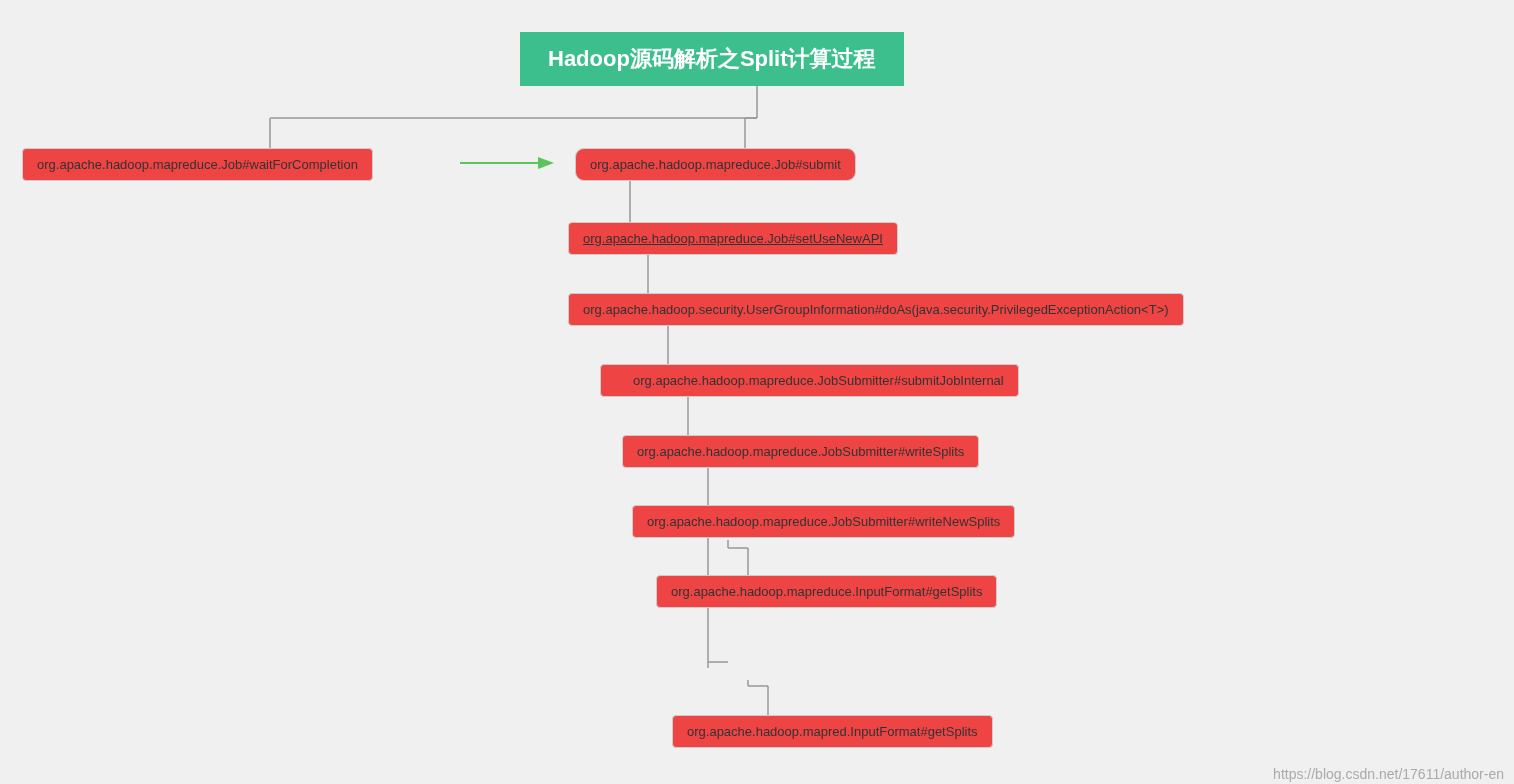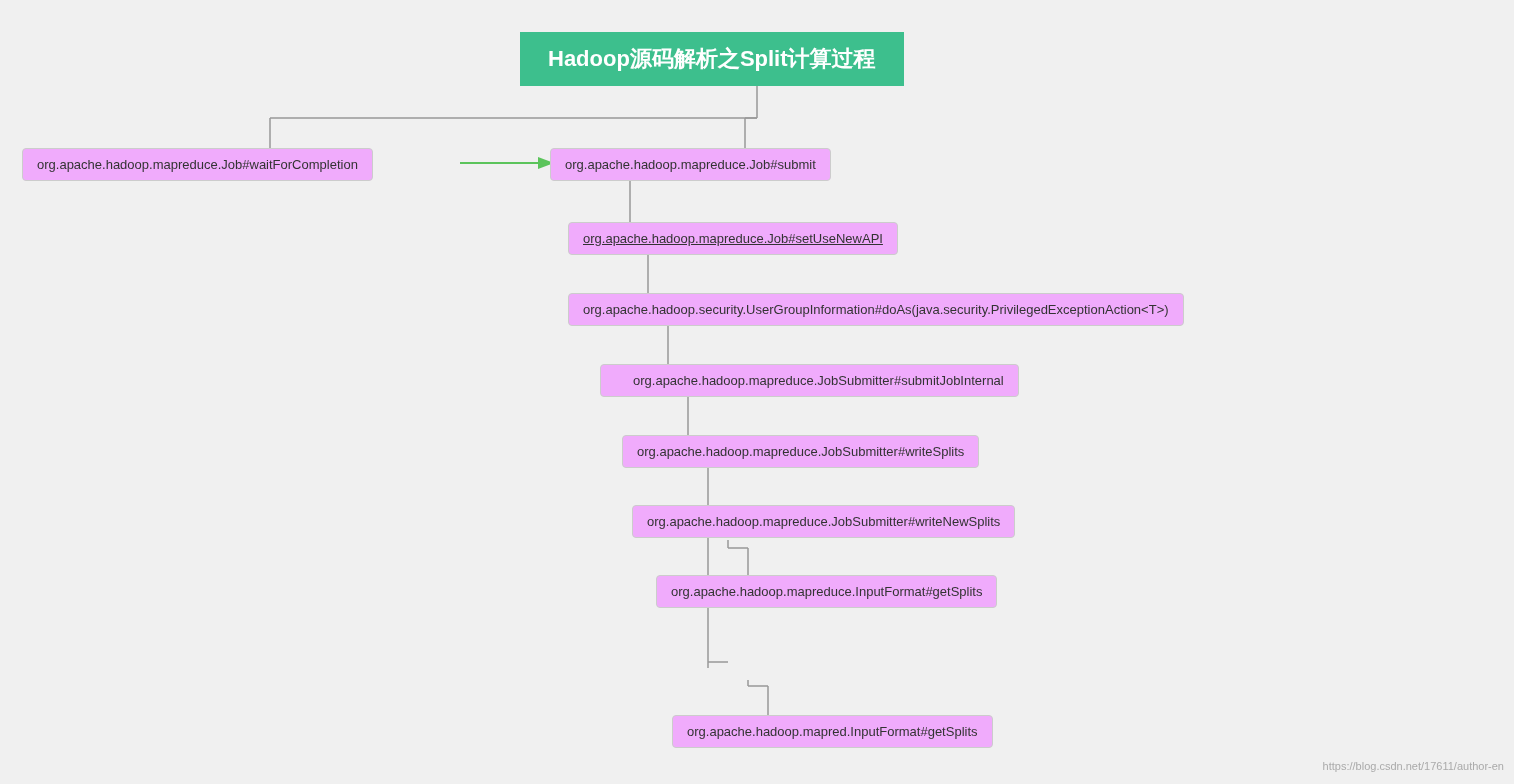--- a/index.html
+++ b/index.html
@@ -12,21 +12,21 @@
       position: relative;
     }
     .diagram-container {
       width: 1514px;
       height: 784px;
       position: relative;
     }
     .node {
       position: absolute;
       border: 1.5px solid #ccc;
-      background: #f0abfc;
+      background: #ef4444;
       border-radius: 4px;
       padding: 8px 14px;
       font-size: 13px;
       color: #333;
       white-space: nowrap;
     }
     .node-title {
       position: absolute;
       background: #3dbf8d;
       border-radius: 0;
@@ -38,23 +38,23 @@
     }
     svg.lines {
       position: absolute;
       top: 0; left: 0;
       width: 1514px;
       height: 784px;
       pointer-events: none;
     }
     .watermark {
       position: absolute;
-      bottom: 12px;
+      bottom: 2px;
       right: 10px;
-      font-size: 11px;
+      font-size: 14px;
       color: #aaa;
       padding-left: 32px;
     }
   </style>
 </head>
 <body>
 
 <div class="diagram-container">
 
   <svg class="lines">
@@ -104,21 +104,21 @@
       <marker id="arrowGreen" markerWidth="8" markerHeight="8" refX="6" refY="3" orient="auto">
         <path d="M0,0 L0,6 L8,3 z" fill="#5bc45b"></path>
       </marker>
     </defs>
   </svg>
 
   <div class="node-title" style="top:32px; left:520px;">Hadoop源码解析之Split计算过程</div>
 
   <div class="node" style="top:148px; left:22px;">org.apache.hadoop.mapreduce.Job#waitForCompletion</div>
 
-  <div class="node" style="top:148px; left:550px;">org.apache.hadoop.mapreduce.Job#submit</div>
+  <div class="node" style="top:148px; left:575px;border-radius:9px;">org.apache.hadoop.mapreduce.Job#submit</div>
 
   <div class="node" style="top:222px; left:568px;text-decoration:underline;">org.apache.hadoop.mapreduce.Job#setUseNewAPI</div>
 
   <div class="node" style="top:293px; left:568px;">org.apache.hadoop.security.UserGroupInformation#doAs(java.security.PrivilegedExceptionAction&lt;T&gt;)</div>
 
   <div class="node" style="top:364px; left:600px;padding-left:32px;">org.apache.hadoop.mapreduce.JobSubmitter#submitJobInternal</div>
 
   <div class="node" style="top:435px; left:622px;">org.apache.hadoop.mapreduce.JobSubmitter#writeSplits</div>
 
   <div class="node" style="top:505px; left:632px;">org.apache.hadoop.mapreduce.JobSubmitter#writeNewSplits</div>

